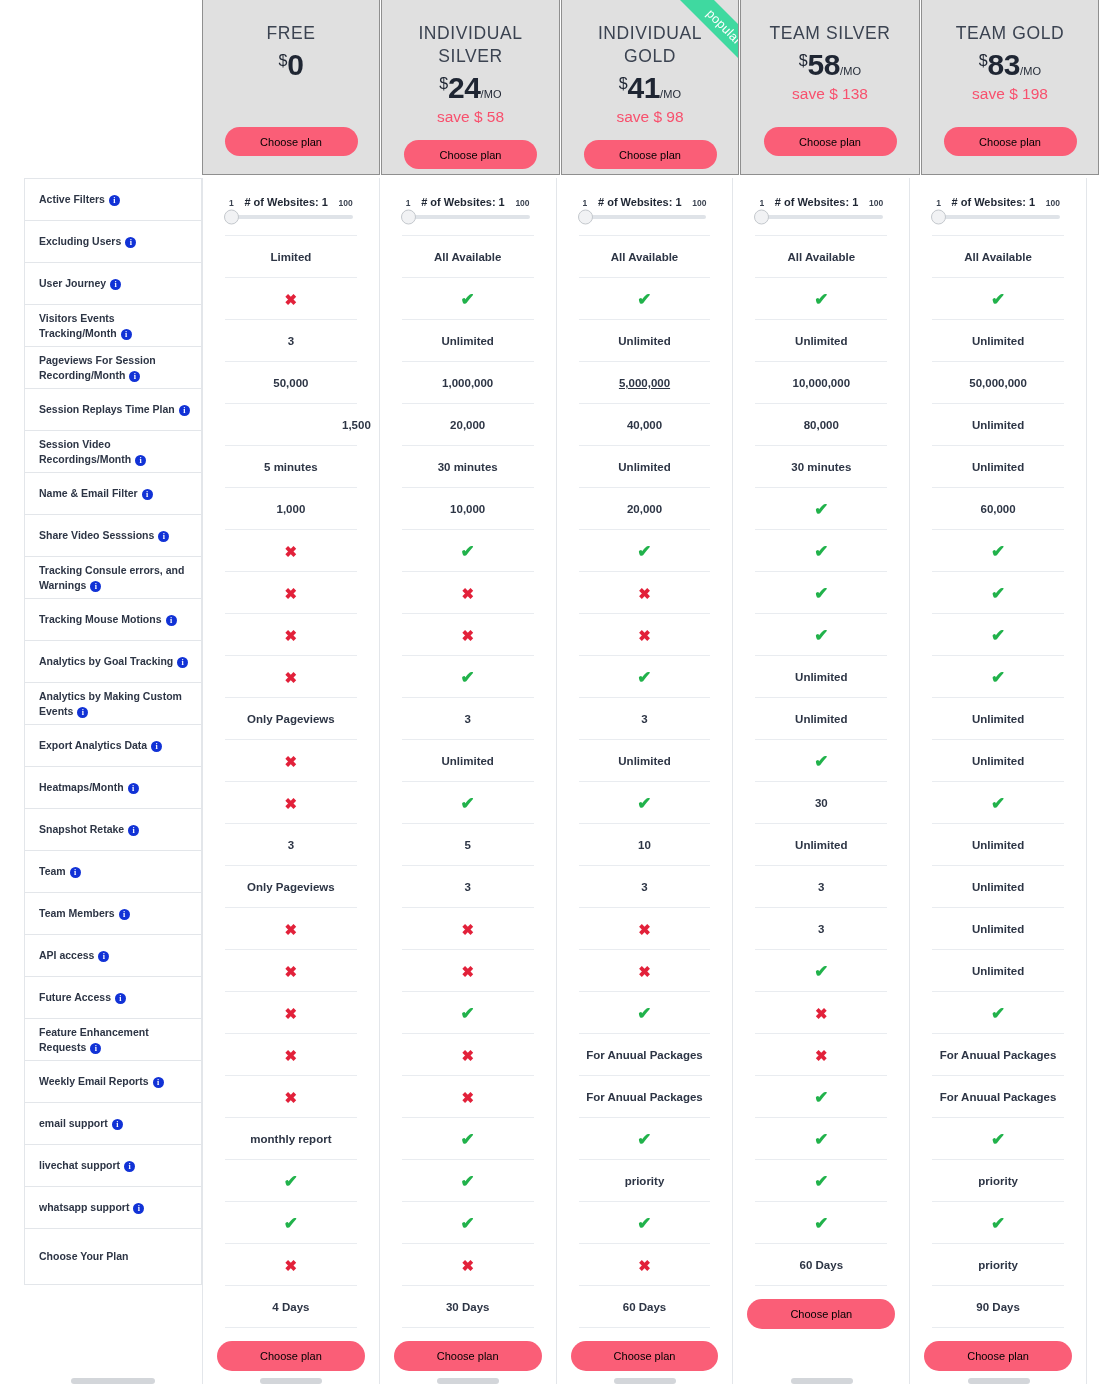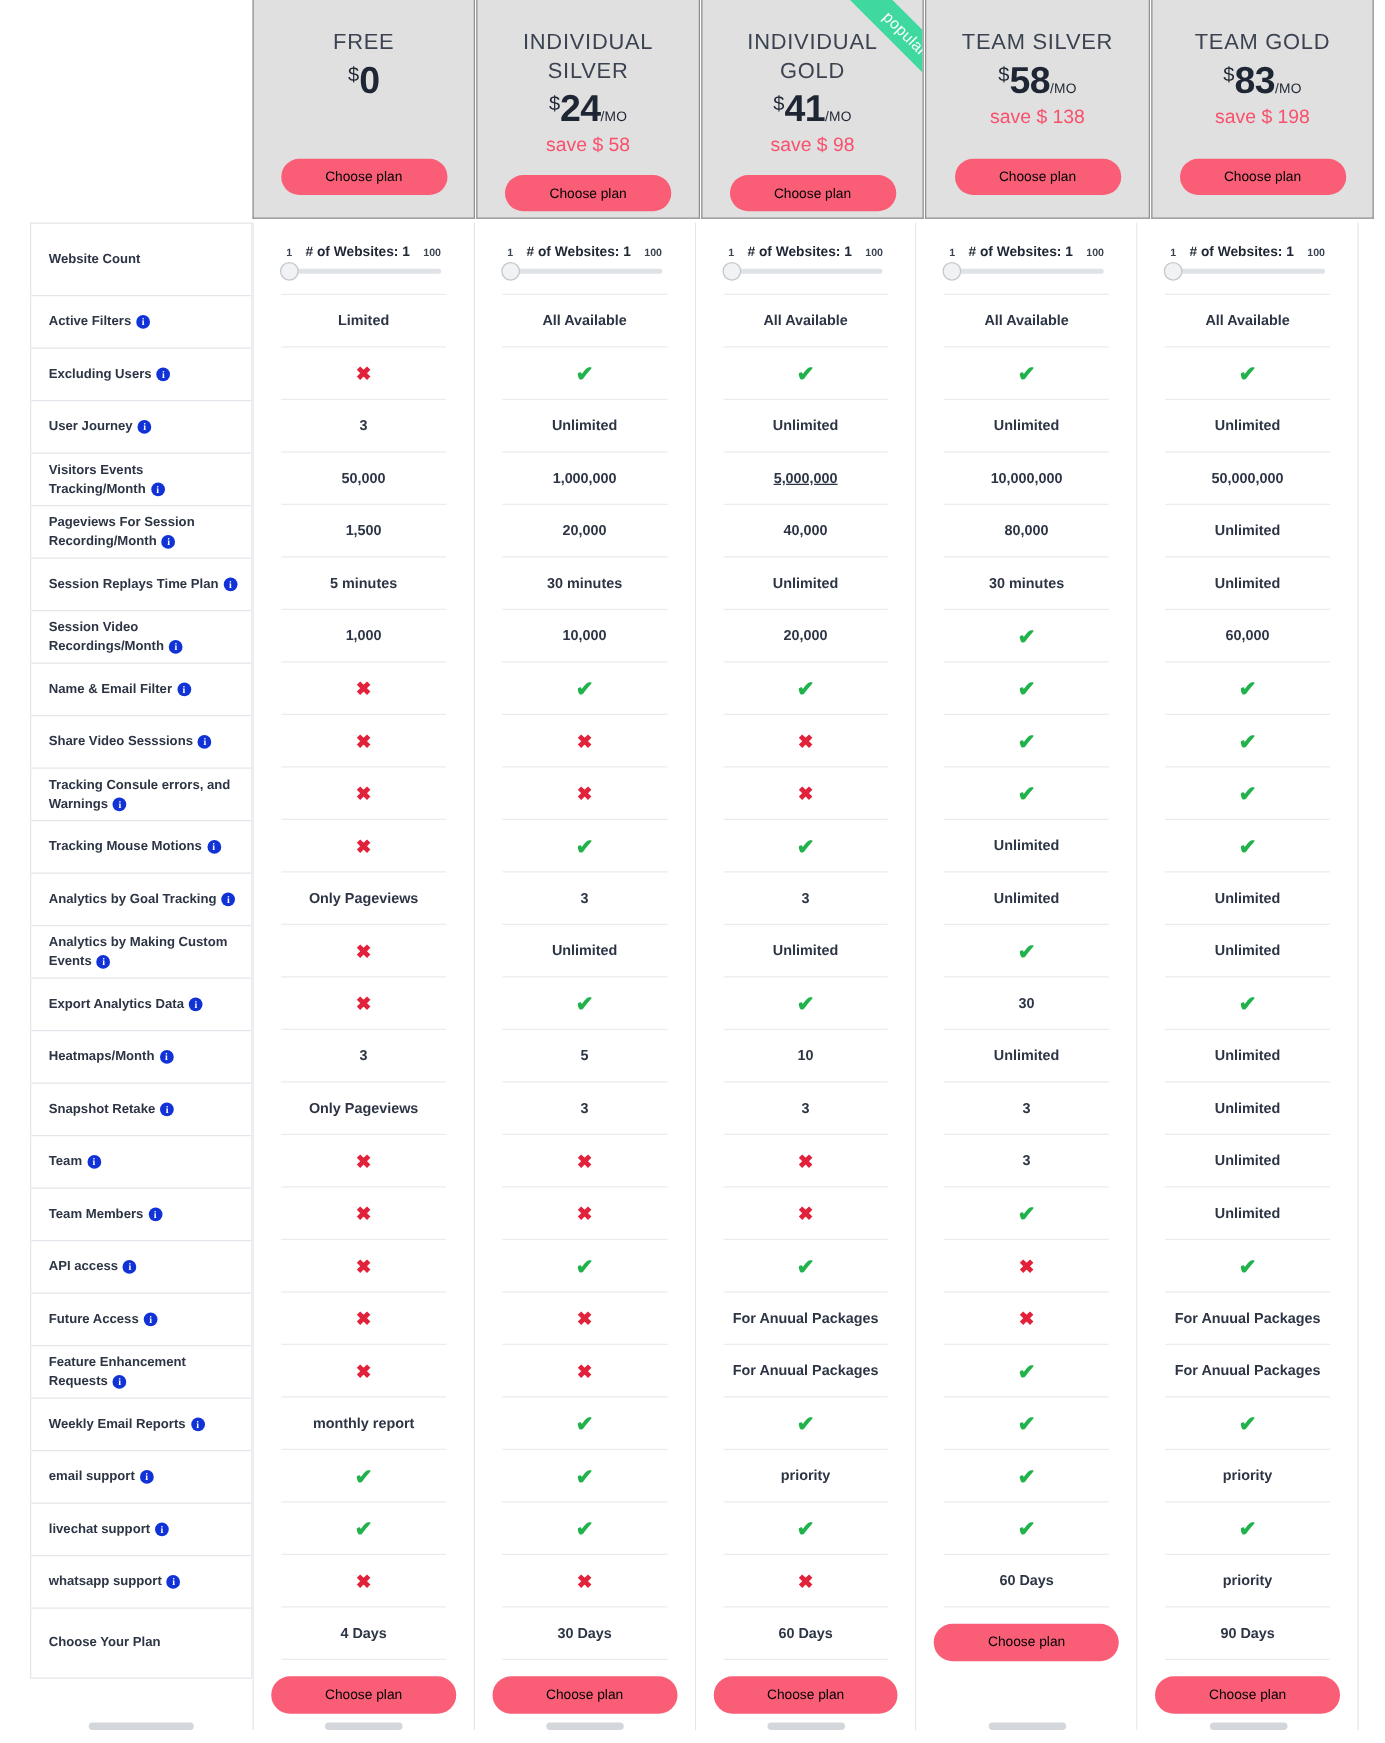--- a/index.html
+++ b/index.html
@@ -310,23 +310,20 @@
       <div class="plan-card team-gold">
         <div class="plan-name">TEAM GOLD</div>
         <div class="plan-price"><span class="cur">$</span><span class="amt">83</span><span class="per">/MO</span></div>
         <div class="plan-save">save $ 198</div>
         <button class="btn-choose">Choose plan</button>
       </div>
     </div>
 
   <div class="table">
     <div class="label-col" id="label-col">
-        <div class="label-cell" style="height: 58px;">
-          <div><span class="label-txt">Website Count</span></div>
-        </div>
         <div class="label-cell" style="height: 42px;">
           <div><span class="label-txt">Active Filters</span><span class="info-icon">i</span></div>
         </div>
         <div class="label-cell" style="height: 42px;">
           <div><span class="label-txt">Excluding Users</span><span class="info-icon">i</span></div>
         </div>
         <div class="label-cell" style="height: 42px;">
           <div><span class="label-txt">User Journey</span><span class="info-icon">i</span></div>
         </div>
         <div class="label-cell" style="height: 42px;">
@@ -418,21 +415,21 @@
           </div>
           <div class="val-cell" style="height: 42px;">
             <span class="mark-x">✖</span>
           </div>
           <div class="val-cell" style="height: 42px;">
             <span>3</span>
           </div>
           <div class="val-cell" style="height: 42px;">
             <span>50,000</span>
           </div>
-          <div class="val-cell" style="height: 42px;">
+          <div class="val-cell" style="height: 42px; justify-content: flex-end;">
             <span>1,500</span>
           </div>
           <div class="val-cell" style="height: 42px;">
             <span>5 minutes</span>
           </div>
           <div class="val-cell" style="height: 42px;">
             <span>1,000</span>
           </div>
           <div class="val-cell" style="height: 42px;">
             <span class="mark-x">✖</span>

